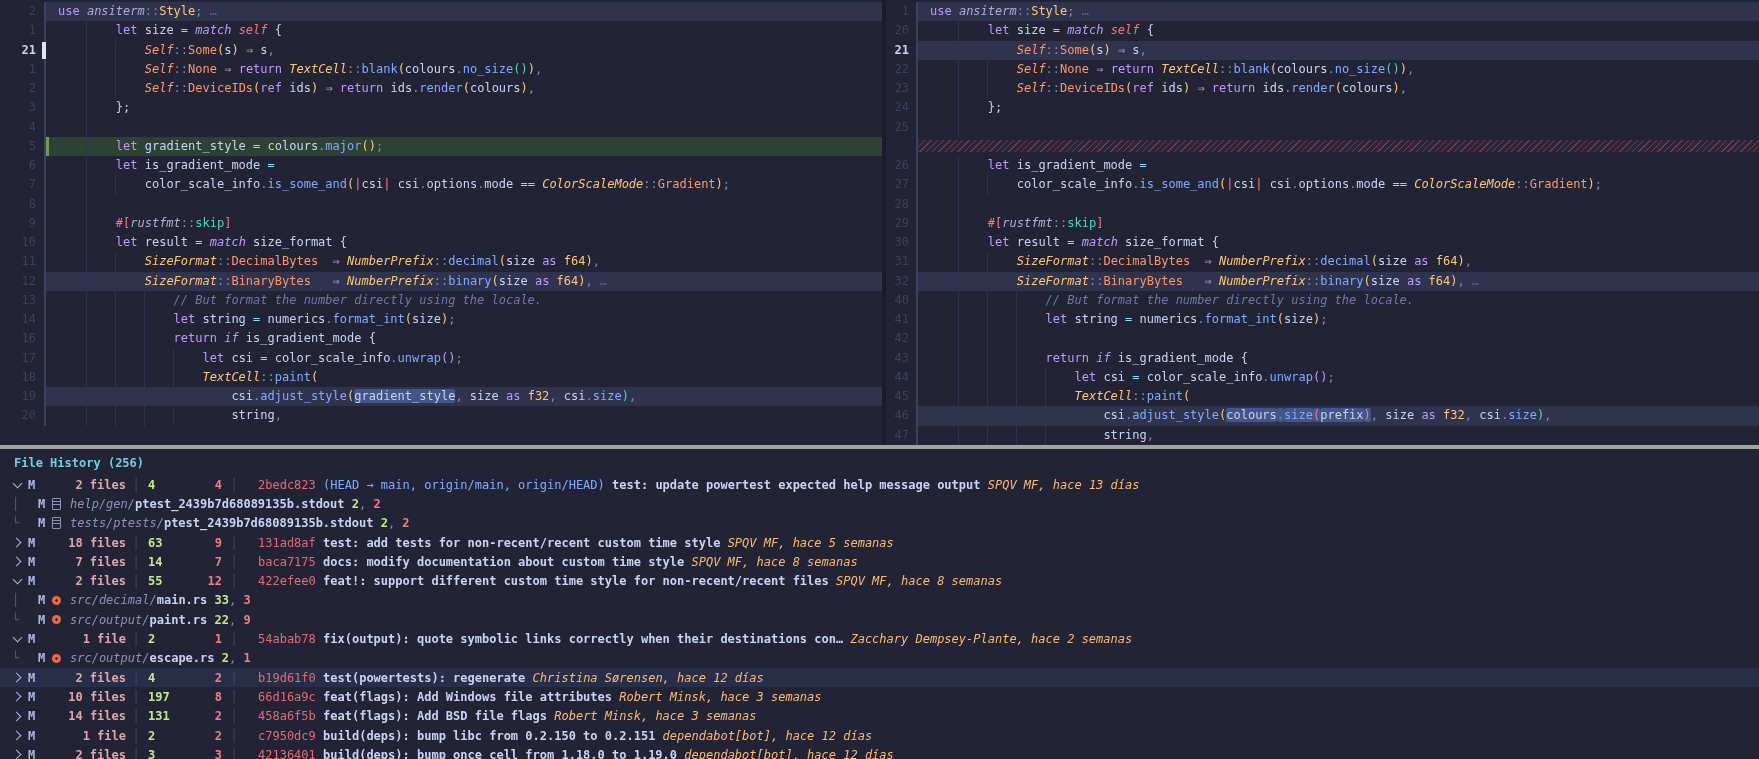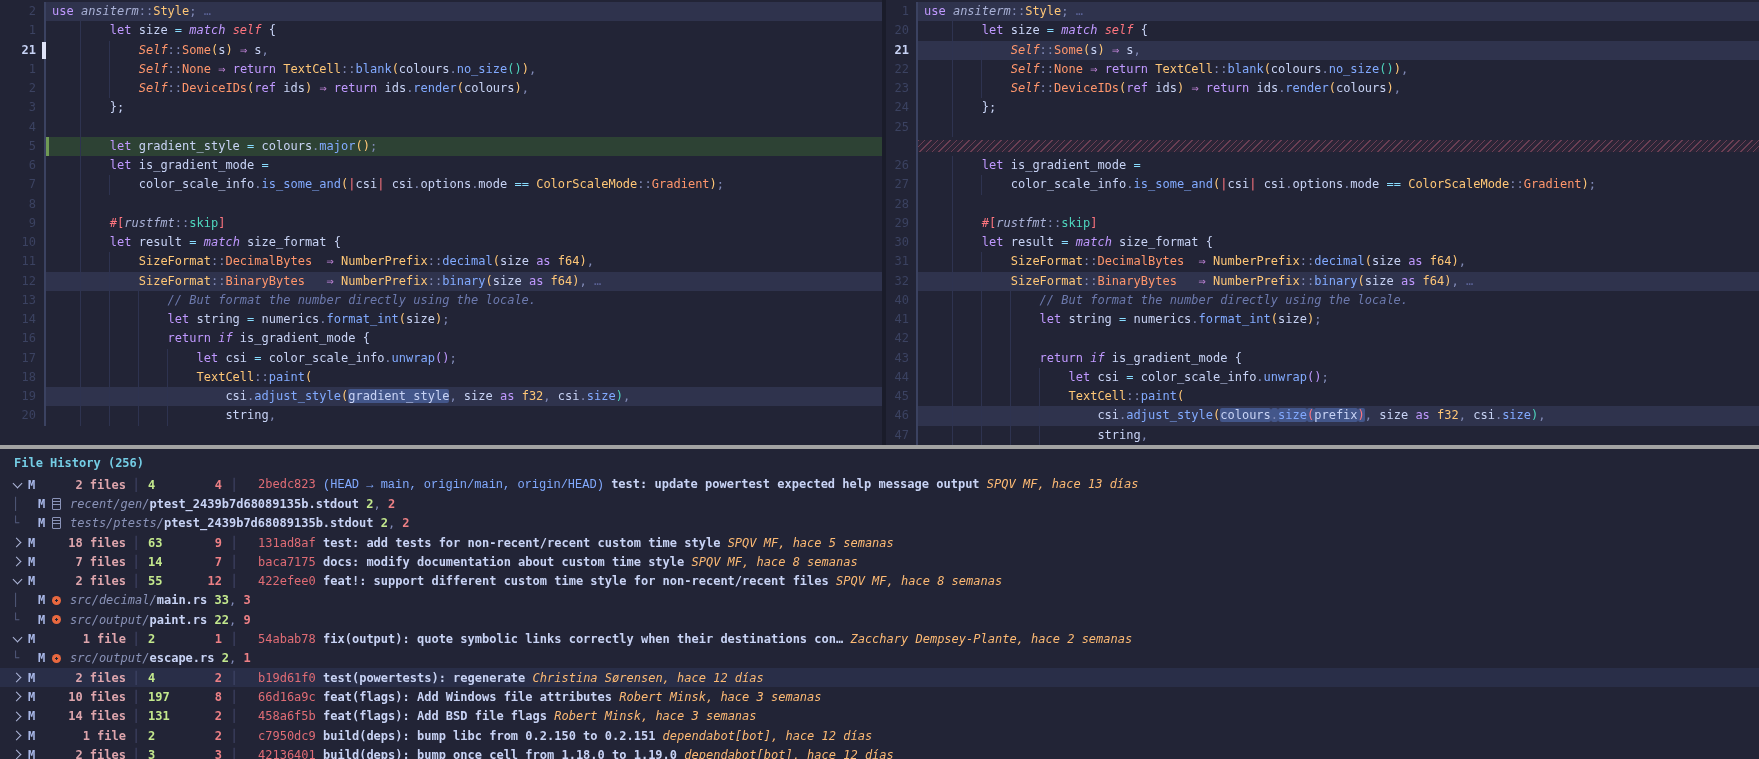--- a/index.html
+++ b/index.html
@@ -9,33 +9,33 @@
   .editor{display:flex;height:445px;}
   .pane{position:relative;overflow:hidden;padding-top:2px;box-sizing:border-box;}
   .pane.left{width:882px;}
   .divider{width:4px;background:#1a1c2a;}
   .pane.right{flex:1;}
   .row{display:flex;height:19.25px;line-height:19.25px;white-space:pre;}
   .ln{width:46px;text-align:right;padding-right:8px;box-sizing:border-box;
       color:#3b4261;border-right:2px solid #3b4261;flex:none;}
   .pane.right .ln{width:32px;padding-right:7px;}
   .ln.cur{color:#c8d3f5;font-weight:bold;}
-  .code{flex:1;position:relative;padding-left:6px;
+  .code{flex:1;position:relative;padding-left:12px;
         background-image:repeating-linear-gradient(90deg,transparent 0 27.9px,#2e3350 27.9px 28.9px);
         background-repeat:no-repeat;background-origin:content-box;background-size:0 0;}
   .row.ctx .code,.row.hl .code{background-color:#2f334d;}
   .row.added .code{background-color:#2d4234;box-shadow:inset 3px 0 0 #6f9955;}
   .code.hatch{height:12px;margin-top:3.5px;flex:1;padding:0;
         background:repeating-linear-gradient(135deg,rgba(226,106,132,.38) 0 1px,rgba(70,40,58,.25) 1px 4.5px);}
   .cursorbar{position:absolute;left:-4px;top:1px;bottom:1px;width:3.5px;background:#dfe3f7;}
   
   .t-k{color:#c099ff}.t-ki{color:#c099ff;font-style:italic}
   .t-sf{color:#ff757f;font-style:italic}
   .t-eni{color:#ff966c;font-style:italic}.t-en{color:#ff966c}
-  .t-ty{color:#ffc777;}.t-tyu{color:#ffc777}
+  .t-ty{color:#ffc777;font-style:italic}.t-tyu{color:#ffc777}
   .t-fn{color:#82aaff}.t-df{color:#c8d3f5}.t-pu{color:#828bb8}
   .t-op{color:#89ddff}.t-ar{color:#c889e0}
   .t-cm{color:#6c79ad;font-style:italic}
   .t-rd{color:#ff757f}.t-te{color:#4fd6be}.t-fy{color:#ffc777}
   .t-fl{color:#5b6398}.t-pa{color:#ffc777}.t-pb{color:#4fd6be}.t-pc{color:#c099ff}
   .t-ns{color:#a9b1d6;font-style:italic}
   .sel{background:#43568a;border-radius:2px;}
   
   .fh{border-top:4px solid #a3a3a3;height:310px;box-sizing:border-box;}
   .fh-title{margin:7px 0 5px 14px;color:#74cde5;font-weight:bold;}
@@ -46,21 +46,21 @@
   .cv.down{transform:rotate(45deg);margin-top:-3px;margin-left:2px;}
   .cv.right{transform:rotate(-45deg);margin-left:1px;}
   .st{width:16px;color:#a9b8e8;font-weight:600;flex:none;}
   .files{width:82px;text-align:right;color:#dfa6ad;font-weight:600;flex:none;}
   .fsep{width:20px;text-align:center;color:#444a6e;flex:none;}
   .fsep2{width:24px;text-align:center;color:#444a6e;flex:none;}
   .add{width:50px;padding-left:2px;color:#c3e88d;font-weight:600;flex:none;box-sizing:border-box;}
   .del{width:26px;text-align:right;color:#ed8085;font-weight:600;flex:none;}
   .rest{padding-left:12px;overflow:hidden;}
   .hash{color:#e06c75;}
-  .refs{color:#82aaff;font-family:Liberation Mono, monospace;}
+  .refs{color:#82aaff;}
   .msg{color:#c8d3f5;font-weight:600;}
   .meta{color:#fdba74;font-style:italic;}
   .tree{margin-left:12px;width:16px;color:#545c7e;flex:none;}
   .spacer{width:10px;flex:none;}
   .st2{width:14px;color:#a9b8e8;font-weight:600;flex:none;}
   .fic{width:18px;flex:none;display:flex;align-items:center;}
   .icon-doc{display:inline-block;width:7px;height:10px;border:1px solid #8a93b8;border-radius:1px;
     background:linear-gradient(#0000 2px,#8a93b8 2px 3px,#0000 3px 5px,#8a93b8 5px 6px,#0000 6px);}
   .icon-rust{display:inline-block;width:9px;height:9px;border-radius:50%;
     background:radial-gradient(circle,#222436 0 1.2px,#e8683f 1.2px);}
@@ -123,21 +123,21 @@
         <div class="row "><span class="ln">44</span><span class="code" style="background-size: 117.1px 100%;"><span class="t-df">                    </span><span class="t-k">let </span><span class="t-df">csi </span><span class="t-op">= </span><span class="t-df">color_scale_info</span><span class="t-pu">.</span><span class="t-fn">unwrap</span><span class="t-pc">()</span><span class="t-pu">;</span></span></div>
         <div class="row "><span class="ln">45</span><span class="code" style="background-size: 117.1px 100%;"><span class="t-df">                    </span><span class="t-ty">TextCell</span><span class="t-pu">::</span><span class="t-fn">paint</span><span class="t-pa">(</span></span></div>
         <div class="row hl"><span class="ln">46</span><span class="code" style="background-size: 146px 100%;"><span class="t-df">                        </span><span class="t-df">csi</span><span class="t-pu">.</span><span class="t-fn">adjust_style</span><span class="t-pa">(</span><span class="t-df sel">colours</span><span class="t-pu sel">.</span><span class="t-fn sel">size</span><span class="t-rd sel">(</span><span class="t-df sel">prefix</span><span class="t-rd sel">)</span><span class="t-pu">, </span><span class="t-df">size </span><span class="t-k">as </span><span class="t-fy">f32</span><span class="t-pu">, </span><span class="t-df">csi</span><span class="t-pu">.</span><span class="t-fn">size</span><span class="t-pb">)</span><span class="t-pu">,</span></span></div>
         <div class="row "><span class="ln">47</span><span class="code" style="background-size: 146px 100%;"><span class="t-df">                        string</span><span class="t-pu">,</span></span></div>
       </div>
   </div>
   <div class="fh">
     <div class="fh-title">File History (256)</div>
     <div id="fh-rows">
         <div class="fh-row"><span class="chev"><i class="cv down"></i></span><span class="st">M</span><span class="files">2 files</span><span class="fsep">│</span><span class="add">4</span><span class="del">4</span><span class="fsep2">│</span><span class="rest"><span class="hash">2bedc823</span> <span class="refs">(HEAD → main, origin/main, origin/HEAD)</span> <span class="msg">test: update powertest expected help message output</span> <span class="meta">SPQV MF, hace 13 días</span></span></div>
-        <div class="fh-row"><span class="tree">│</span><span class="spacer"></span><span class="st2">M</span><span class="fic"><i class="icon-doc"></i></span><span class="path"><span class="dir">recent/gen/</span><span class="fname">ptest_2439b7d68089135b.stdout</span> <span class="cadd">2</span><span class="ccomma">, </span><span class="cdel">2</span></span></div>
+        <div class="fh-row"><span class="tree">│</span><span class="spacer"></span><span class="st2">M</span><span class="fic"><i class="icon-doc"></i></span><span class="path"><span class="dir">help/gen/</span><span class="fname">ptest_2439b7d68089135b.stdout</span> <span class="cadd">2</span><span class="ccomma">, </span><span class="cdel">2</span></span></div>
         <div class="fh-row"><span class="tree">└</span><span class="spacer"></span><span class="st2">M</span><span class="fic"><i class="icon-doc"></i></span><span class="path"><span class="dir">tests/ptests/</span><span class="fname">ptest_2439b7d68089135b.stdout</span> <span class="cadd">2</span><span class="ccomma">, </span><span class="cdel">2</span></span></div>
         <div class="fh-row"><span class="chev"><i class="cv right"></i></span><span class="st">M</span><span class="files">18 files</span><span class="fsep">│</span><span class="add">63</span><span class="del">9</span><span class="fsep2">│</span><span class="rest"><span class="hash">131ad8af</span> <span class="msg">test: add tests for non-recent/recent custom time style</span> <span class="meta">SPQV MF, hace 5 semanas</span></span></div>
         <div class="fh-row"><span class="chev"><i class="cv right"></i></span><span class="st">M</span><span class="files">7 files</span><span class="fsep">│</span><span class="add">14</span><span class="del">7</span><span class="fsep2">│</span><span class="rest"><span class="hash">baca7175</span> <span class="msg">docs: modify documentation about custom time style</span> <span class="meta">SPQV MF, hace 8 semanas</span></span></div>
         <div class="fh-row"><span class="chev"><i class="cv down"></i></span><span class="st">M</span><span class="files">2 files</span><span class="fsep">│</span><span class="add">55</span><span class="del">12</span><span class="fsep2">│</span><span class="rest"><span class="hash">422efee0</span> <span class="msg">feat!: support different custom time style for non-recent/recent files</span> <span class="meta">SPQV MF, hace 8 semanas</span></span></div>
         <div class="fh-row"><span class="tree">│</span><span class="spacer"></span><span class="st2">M</span><span class="fic"><i class="icon-rust"></i></span><span class="path"><span class="dir">src/decimal/</span><span class="fname">main.rs</span> <span class="cadd">33</span><span class="ccomma">, </span><span class="cdel">3</span></span></div>
         <div class="fh-row"><span class="tree">└</span><span class="spacer"></span><span class="st2">M</span><span class="fic"><i class="icon-rust"></i></span><span class="path"><span class="dir">src/output/</span><span class="fname">paint.rs</span> <span class="cadd">22</span><span class="ccomma">, </span><span class="cdel">9</span></span></div>
         <div class="fh-row"><span class="chev"><i class="cv down"></i></span><span class="st">M</span><span class="files">1 file</span><span class="fsep">│</span><span class="add">2</span><span class="del">1</span><span class="fsep2">│</span><span class="rest"><span class="hash">54abab78</span> <span class="msg">fix(output): quote symbolic links correctly when their destinations con…</span> <span class="meta">Zacchary Dempsey-Plante, hace 2 semanas</span></span></div>
         <div class="fh-row"><span class="tree">└</span><span class="spacer"></span><span class="st2">M</span><span class="fic"><i class="icon-rust"></i></span><span class="path"><span class="dir">src/output/</span><span class="fname">escape.rs</span> <span class="cadd">2</span><span class="ccomma">, </span><span class="cdel">1</span></span></div>
         <div class="fh-row selrow"><span class="chev"><i class="cv right"></i></span><span class="st">M</span><span class="files">2 files</span><span class="fsep">│</span><span class="add">4</span><span class="del">2</span><span class="fsep2">│</span><span class="rest"><span class="hash">b19d61f0</span> <span class="msg">test(powertests): regenerate</span> <span class="meta">Christina Sørensen, hace 12 días</span></span></div>
         <div class="fh-row"><span class="chev"><i class="cv right"></i></span><span class="st">M</span><span class="files">10 files</span><span class="fsep">│</span><span class="add">197</span><span class="del">8</span><span class="fsep2">│</span><span class="rest"><span class="hash">66d16a9c</span> <span class="msg">feat(flags): Add Windows file attributes</span> <span class="meta">Robert Minsk, hace 3 semanas</span></span></div>

